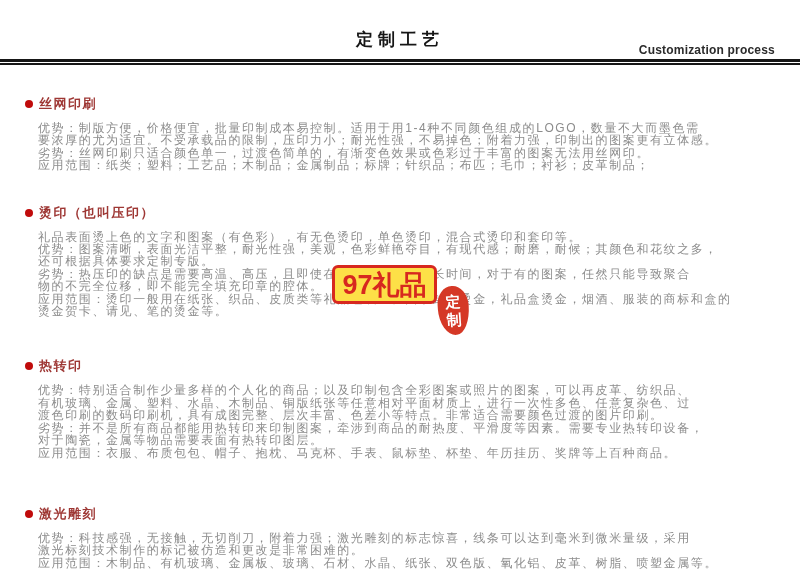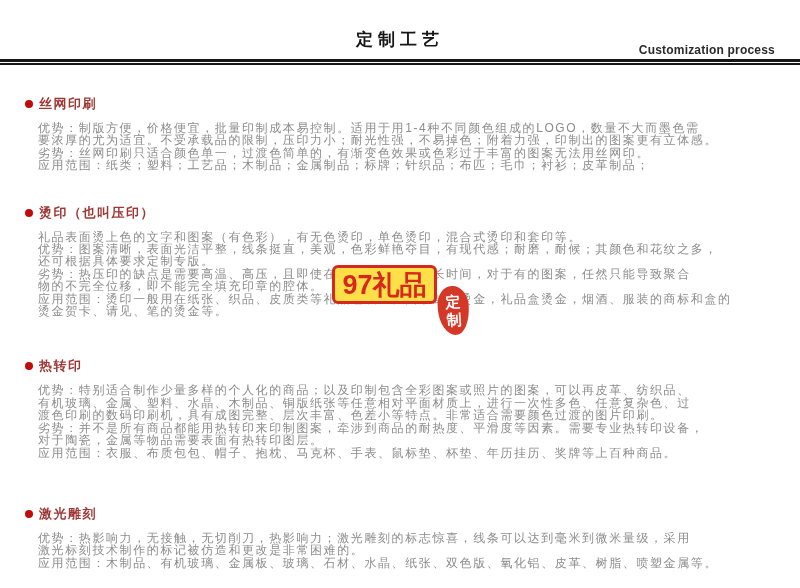--- a/index.html
+++ b/index.html
@@ -94,21 +94,21 @@
       </div>
     </div>
 
     <div class="sec m2">
       <div class="sec-head">
         <span class="bullet"></span>
         <h2>烫印（也叫压印）</h2>
       </div>
       <div class="sec-body">
         <div class="line">礼品表面烫上色的文字和图案（有色彩），有无色烫印，单色烫印，混合式烫印和套印等。</div>
-        <div class="line">优势：图案清晰，表面光洁平整，线条挺直，美观，色彩鲜艳夺目，有现代感；耐磨，耐候；其颜色和花纹之多，</div>
+        <div class="line">优势：图案清晰，表面光洁平整，耐光性强，美观，色彩鲜艳夺目，有现代感；耐磨，耐候；其颜色和花纹之多，</div>
         <div class="line">还可根据具体要求定制专版。</div>
         <div class="line">劣势：热压印的缺点是需要高温、高压，且即使在高温、高压下很长时间，对于有的图案，任然只能导致聚合</div>
         <div class="line">物的不完全位移，即不能完全填充印章的腔体。</div>
         <div class="line">应用范围：烫印一般用在纸张、织品、皮质类等礼品包装上。图书封面烫金，礼品盒烫金，烟酒、服装的商标和盒的</div>
         <div class="line">烫金贺卡、请见、笔的烫金等。</div>
       </div>
     </div>
 
     <div class="sec m3">
       <div class="sec-head">
@@ -124,21 +124,21 @@
         <div class="line">应用范围：衣服、布质包包、帽子、抱枕、马克杯、手表、鼠标垫、杯垫、年历挂历、奖牌等上百种商品。</div>
       </div>
     </div>
 
     <div class="sec m4">
       <div class="sec-head">
         <span class="bullet"></span>
         <h2>激光雕刻</h2>
       </div>
       <div class="sec-body">
-        <div class="line">优势：热影响力，无接触，无切削刀，热影响力；激光雕刻的标志惊喜，线条可以达到毫米到微米量级，采用</div>
+        <div class="line">优势：科技感强，无接触，无切削刀，附着力强；激光雕刻的标志惊喜，线条可以达到毫米到微米量级，采用</div>
         <div class="line">激光标刻技术制作的标记被仿造和更改是非常困难的。</div>
         <div class="line">应用范围：木制品、有机玻璃、金属板、玻璃、石材、水晶、纸张、双色版、氧化铝、皮革、树脂、喷塑金属等。</div>
       </div>
     </div>
 
   </div>
 
   <div class="wm-box">97礼品</div>
   <div class="wm-stamp">
     <div>定</div>

